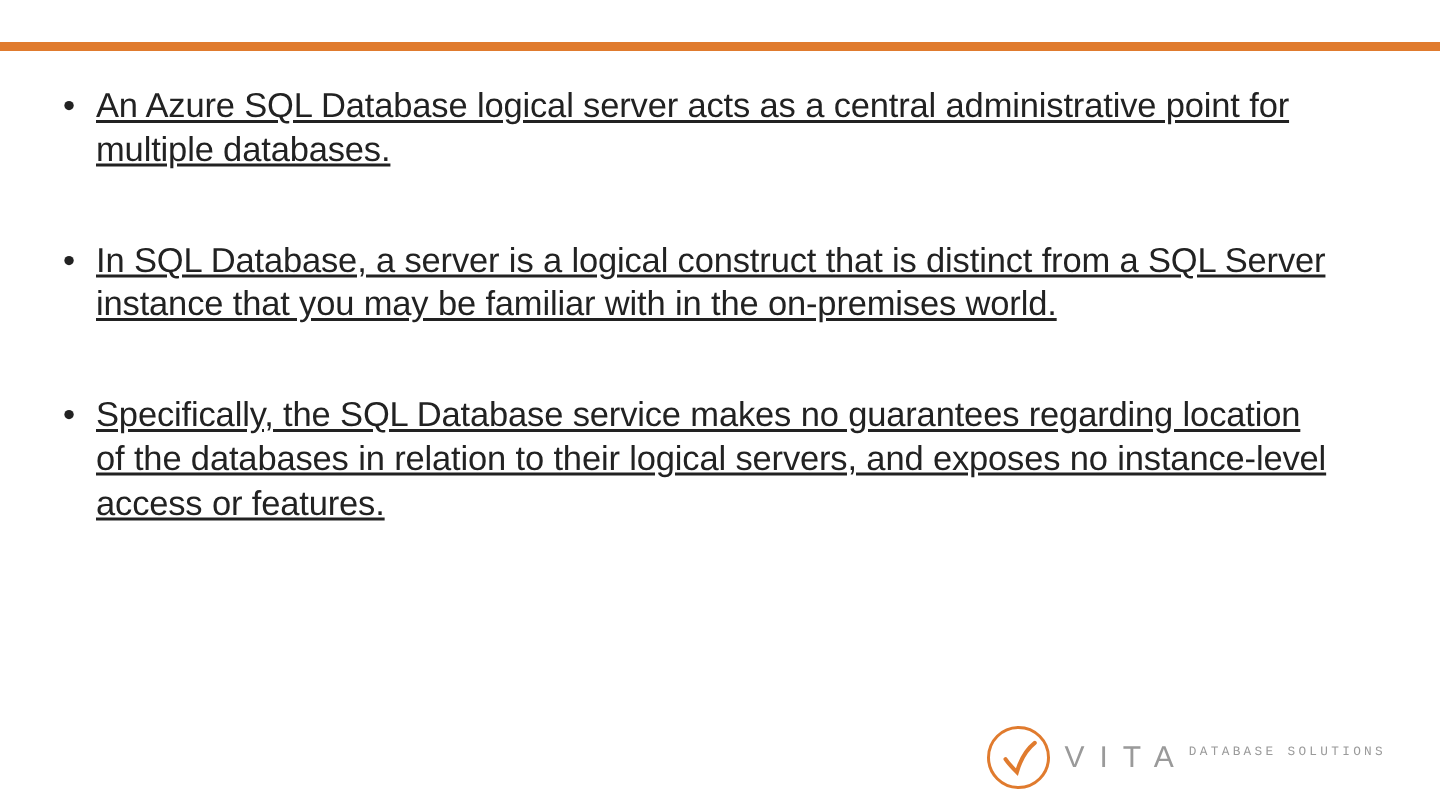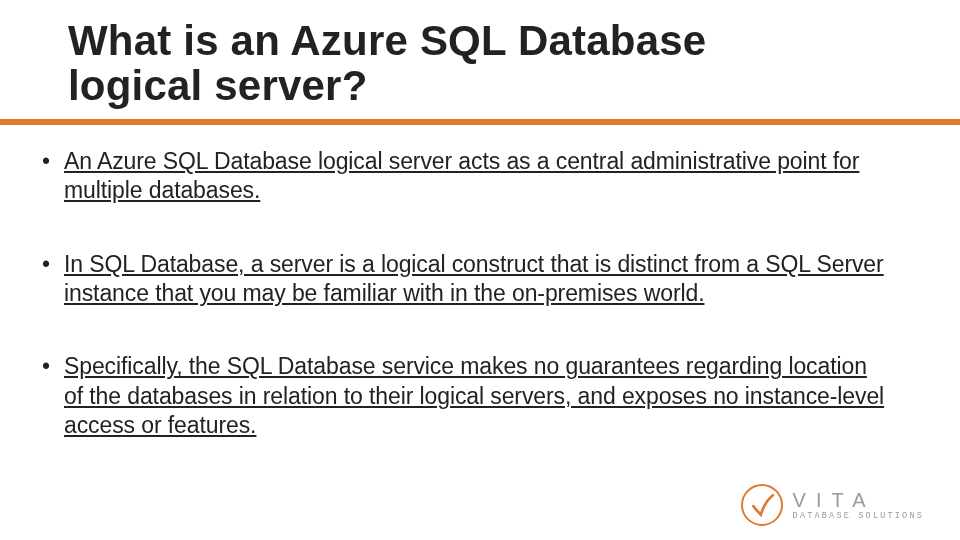--- a/index.html
+++ b/index.html
@@ -71,42 +71,41 @@
     width: 42px;
     height: 42px;
     border: 2px solid #e07b2e;
     border-radius: 50%;
     display: flex;
     align-items: center;
     justify-content: center;
     position: relative;
   }
   .logo-mark svg { width: 26px; height: 26px; }
-  .logo-text { display: flex; flex-direction: column; line-height: 1; }
+  .logo-text { display: flex; flex-direction: row; line-height: 1; }
   .logo-brand {
     font-family: "Segoe UI", Arial, sans-serif;
     font-weight: 400;
     font-size: 20px;
     letter-spacing: 10px;
     color: #9a9a9a;
   }
   .logo-sub {
     font-family: Liberation Mono, monospace;
     font-size: 8.5px;
     letter-spacing: 2.2px;
     color: #9a9a9a;
     margin-top: 2px;
   }
 </style>
 </head>
 <body>
 
 <div class="slide">
 
-  <h1 class="title">What is an Azure SQL Database logical server?</h1>
 
   <div class="divider"></div>
 
   <div class="bullets">
     <div class="bullet">
       <span class="dot">•</span>
       <span class="text">An Azure SQL Database logical server acts as a central administrative point for multiple databases.</span>
     </div>
     <div class="bullet">
       <span class="dot">•</span>

